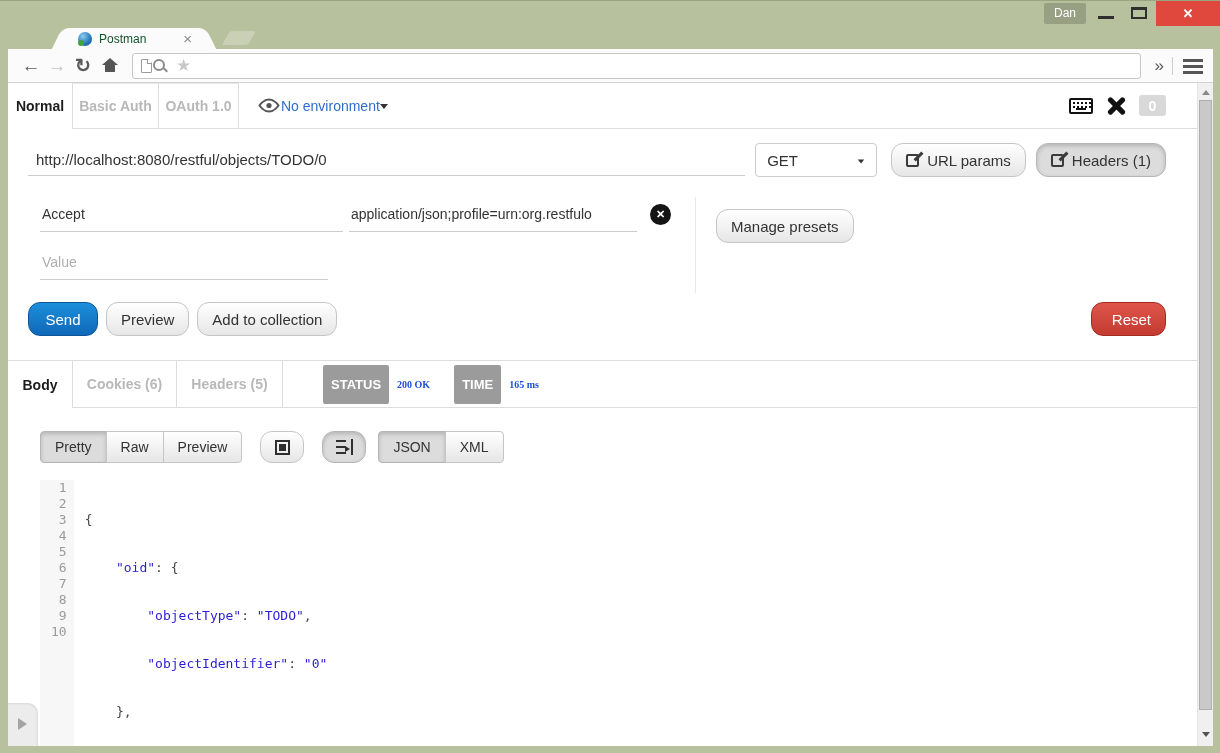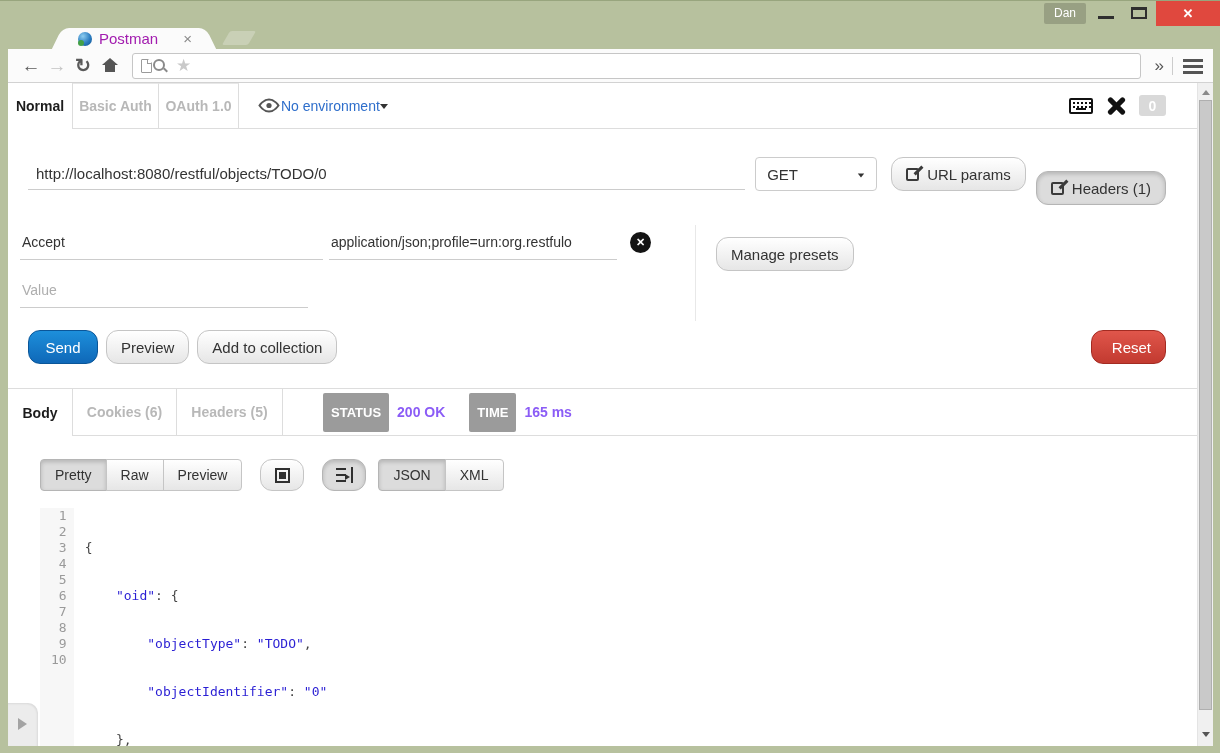--- a/index.html
+++ b/index.html
@@ -28,21 +28,21 @@
   .browser-tab { position:absolute; left:68px; top:2px; width:132px; height:21px; background:#fbfbfb;
     border-radius:7px 7px 0 0; display:flex; align-items:center; padding:0 6px 0 10px; z-index:2; }
   .browser-tab::before { content:""; position:absolute; left:-11px; top:0; width:18px; height:21px;
     background:#fbfbfb; transform:skewX(-26deg); border-radius:7px 0 0 0; z-index:-1; }
   .browser-tab::after { content:""; position:absolute; right:-11px; top:0; width:18px; height:21px;
     background:#fbfbfb; transform:skewX(26deg); border-radius:0 7px 0 0; z-index:-1; }
   .favicon { width:14px; height:14px; border-radius:50%; margin-right:7px; flex:0 0 auto;
     background:radial-gradient(circle at 35% 30%, #8dcdf0, #2a7cc0 55%, #0d4e8c); position:relative; }
   .favicon::after { content:""; position:absolute; left:0px; bottom:0px; width:6px; height:6px;
     border-radius:50%; background:#43a047; }
-  .tab-title { flex:1; font-size:15px; color:#a21caf; white-space:nowrap; overflow:hidden; }
+  .tab-title { flex:1; font-size:12px; color:#14532d; white-space:nowrap; overflow:hidden; }
   .tab-close { color:#8b8b8b; font-size:15px; line-height:14px; padding:0 2px; }
   .newtab-btn { position:absolute; left:226px; top:5px; width:26px; height:14px;
     background:#c9d0b6; transform:skewX(-30deg); border-radius:2px; }
 
   
   .toolbar { position:absolute; top:48px; left:8px; right:7px; height:34px; background:#fbfbfb;
     border-bottom:1px solid #d2d2d2; display:flex; align-items:center; padding:0 10px; }
   .nav-ico { width:26px; text-align:center; font-size:19px; font-weight:bold; color:#5a5a5a; }
   .nav-ico.disabled { color:#c3c3c3; }
   .home-icon { position:relative; width:20px; height:15px; margin:0 4px; }
@@ -100,43 +100,43 @@
   .method-select .caret-down { transform:scale(0.8); }
 
   .btn { display:inline-flex; align-items:center; justify-content:center; gap:8px;
     background:linear-gradient(#ffffff, #e6e6e6); border:1px solid #c5c5c5; border-radius:12px;
     color:#333; font-size:15px; font-family:"Liberation Sans", sans-serif; cursor:default; }
   .btn-34 { height:34px; padding:0 14px; }
   .btn.pressed { background:#dcdcdc; box-shadow:inset 0 2px 4px rgba(0,0,0,0.18); border-color:#b5b5b5; }
   .edit-icon { position:relative; width:13px; height:13px; border:2px solid #3a3a3a; border-radius:2px; }
   .edit-icon::after { content:""; position:absolute; right:-3px; top:-5px; width:3px; height:11px;
     background:#3a3a3a; transform:rotate(45deg); }
-  .ml14 { margin-left:14px; } .ml10 { margin-left:10px;margin-top:28px; } .ml8 { margin-left:8px; }
+  .ml14 { margin-left:14px; } .ml10 { margin-left:10px; } .ml8 { margin-left:8px; }
 
   .hdr-section { display:flex; margin-top:6px; }
-  .hdr-left { width:687px; padding-left:12px; flex:0 0 auto; }
+  .hdr-left { width:687px; padding-left:32px; flex:0 0 auto; }
   .hdr-row { display:flex; align-items:center; margin-bottom:13px; }
   .hdr-input { border:none; border-bottom:1px solid #ccc; outline:none; font-size:14px; color:#333;
     padding:9px 2px; font-family:"Liberation Sans", sans-serif; }
   .hdr-input::placeholder { color:#aeaeae; }
   .hdr-name { width:303px; margin-right:6px; }
   .hdr-value { width:288px; }
   .x-circle { width:21px; height:21px; border-radius:50%; background:#141414; color:#fff; font-size:11px;
     font-weight:bold; display:flex; align-items:center; justify-content:center; margin-left:13px; }
   .hdr-right { border-left:1px solid #e8e8e8; padding:12px 0 34px 20px; flex:1; }
 
   .action-row { display:flex; align-items:center; padding:9px 47px 24px 20px; }
   .btn-primary { background:linear-gradient(#1d8fdb, #0f68b8); border-color:#0a5699; color:#fff; }
   .btn-danger { background:linear-gradient(#e0564b, #c23a30); border-color:#a32b22; color:#fff; margin-left:auto;padding-left:20px; }
   .btn-send { width:70px; }
 
   .resp-tabs { display:flex; height:48px; border-top:1px solid #ddd; align-items:stretch; }
   .resp-spacer { flex:1; display:flex; align-items:center; border-bottom:1px solid #ddd; padding-left:40px; }
   .status-badge { background:#9b9b9b; color:#fff; font-weight:bold; font-size:13px; padding:12px 8px; border-radius:2px; }
-  .stat-val { font-weight:bold; color:#8b5cf6; font-size:14px; margin:0 24px 0 8px; }
+  .stat-val { font-weight:bold; color:#1d4ed8; font-size:10px; margin:0 24px 0 8px;font-family:Liberation Serif, serif; }
 
   .viewer-bar { display:flex; align-items:center; padding:23px 0 0 32px; }
   .btn-sm { height:32px; padding:0 14px; font-size:14px; }
   .btn-group { display:inline-flex; }
   .btn-group .btn { border-radius:0; margin-left:-1px; }
   .btn-group .btn:first-child { border-radius:4px 0 0 4px; margin-left:0; }
   .btn-group .btn:last-child { border-radius:0 4px 4px 0; }
   .icon-btn { width:44px; padding:0; }
   .ml18 { margin-left:18px; } .ml12 { margin-left:12px; }
   .fs-icon { position:relative; width:15px; height:15px; border:2px solid #2f2f2f; }

